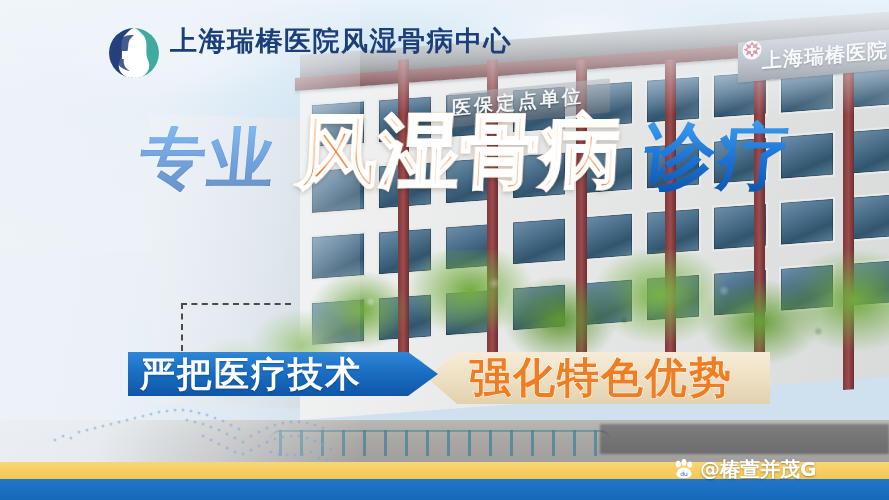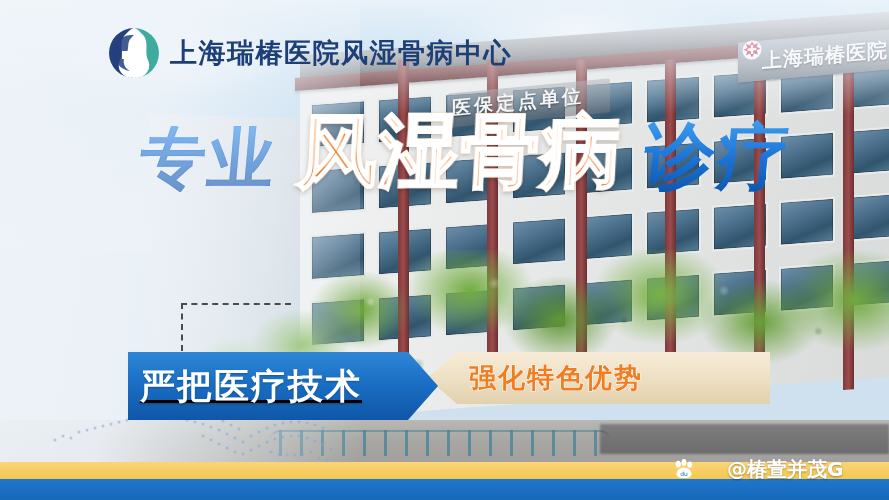--- a/index.html
+++ b/index.html
@@ -156,21 +156,21 @@
     background:linear-gradient(180deg,rgba(240,245,250,.92) 0%,rgba(240,245,250,.5) 55%,rgba(240,245,250,0) 100%);
   }
 
   
   .dotmap{
     position:absolute;left:35px;top:392px;width:300px;height:78px;
     opacity:.55;
   }
 
   
-  .logo-wrap{position:absolute;left:108px;top:27px;display:flex;align-items:center;gap:10px;}
+  .logo-wrap{position:absolute;left:108px;top:27px;display:flex;align-items:flex-start;gap:10px;}
   .logo-mark{width:52px;height:52px;flex:0 0 52px;}
   .logo-texts{display:flex;flex-direction:column;gap:1px;}
   .logo-cn{
     font-size:27px;font-weight:bold;color:#1c3f78;letter-spacing:1.5px;
     font-family:"DejaVu Sans","Liberation Sans",sans-serif;line-height:1.05;
   }
   .logo-en{
     font-size:8.2px;font-weight:bold;color:#4a6ea8;letter-spacing:.52px;
     font-family:"Liberation Serif","DejaVu Serif",serif;white-space:nowrap;
   }
@@ -207,43 +207,42 @@
   }
 
   
   .bracket{
     position:absolute;left:181px;top:303px;width:108px;height:46px;
     border-top:2px dashed #4a4a4a;border-left:2px dashed #4a4a4a;
   }
 
   
   .banner-blue{
-    position:absolute;left:128px;top:352px;width:310px;height:68px;
+    position:absolute;left:128px;top:352px;width:310px;height:44px;
     background:linear-gradient(180deg,#2f86d6 0%,#1a6fc4 45%,#0f56a8 100%);
     clip-path:polygon(0 0,calc(100% - 30px) 0,100% 50%,calc(100% - 30px) 100%,0 100%);
     display:flex;align-items:center;justify-content:flex-start;
     box-shadow:0 2px 6px rgba(0,0,0,.28);
     z-index:6;
-    text-decoration:underline;
   }
   .banner-blue span{
     color:#ffffff;font-size:35px;font-weight:bold;letter-spacing:2px;
     font-family:"DejaVu Sans","Liberation Sans",sans-serif;
     padding-left:12px;text-shadow:0 1px 2px rgba(0,0,0,.25);
   }
   .banner-beige{
     position:absolute;left:425px;top:352px;width:345px;height:52px;
     background:linear-gradient(180deg,#f7ecd8 0%,#eee0c4 50%,#e2d1ae 100%);
     clip-path:polygon(32px 0,100% 0,100% 100%,32px 100%,2px 50%);
     display:flex;align-items:center;justify-content:flex-start;
     box-shadow:0 2px 6px rgba(0,0,0,.22);
     z-index:5;
   }
   .banner-beige span{
-    color:#ef7d22;font-size:27px;font-weight:bold;letter-spacing:2px;
+    color:#ef7d22;font-size:42px;font-weight:bold;letter-spacing:2px;
     font-family:"DejaVu Sans","Liberation Sans",sans-serif;
     padding-left:44px;
     -webkit-text-stroke:1px #ffffff;paint-order:stroke fill;
   }
 
   
   .band-yellow{
     position:absolute;left:0;top:462px;width:889px;height:17px;
     background:linear-gradient(180deg,#f9d579,#f4c74f);
   }
@@ -254,21 +253,21 @@
 
   
   .watermark{
     position:absolute;left:672px;top:455px;height:28px;
     display:flex;align-items:center;gap:4px;z-index:20;
   }
   .wm-paw{width:24px;height:24px;flex:0 0 24px;}
   .wm-text{
     color:#ffffff;font-size:20px;font-weight:bold;letter-spacing:0px;
     font-family:"DejaVu Sans","Liberation Sans",sans-serif;
-    text-shadow:0 1px 2px rgba(0,0,0,.35);white-space:nowrap;margin-left:27px;
+    text-shadow:0 1px 2px rgba(0,0,0,.35);white-space:nowrap;
   }
 </style>
 </head>
 <body>
 
 <div class="stage">
 
   <div class="photo">
 
     <div class="sky"></div>

